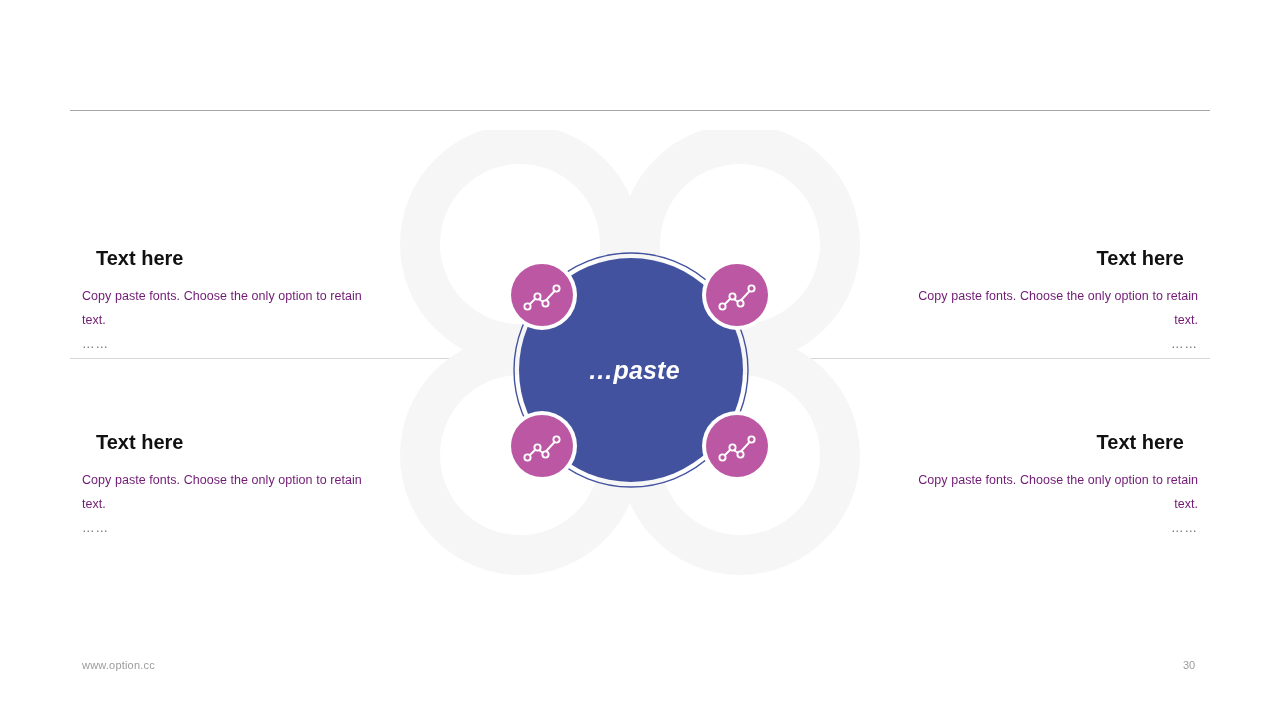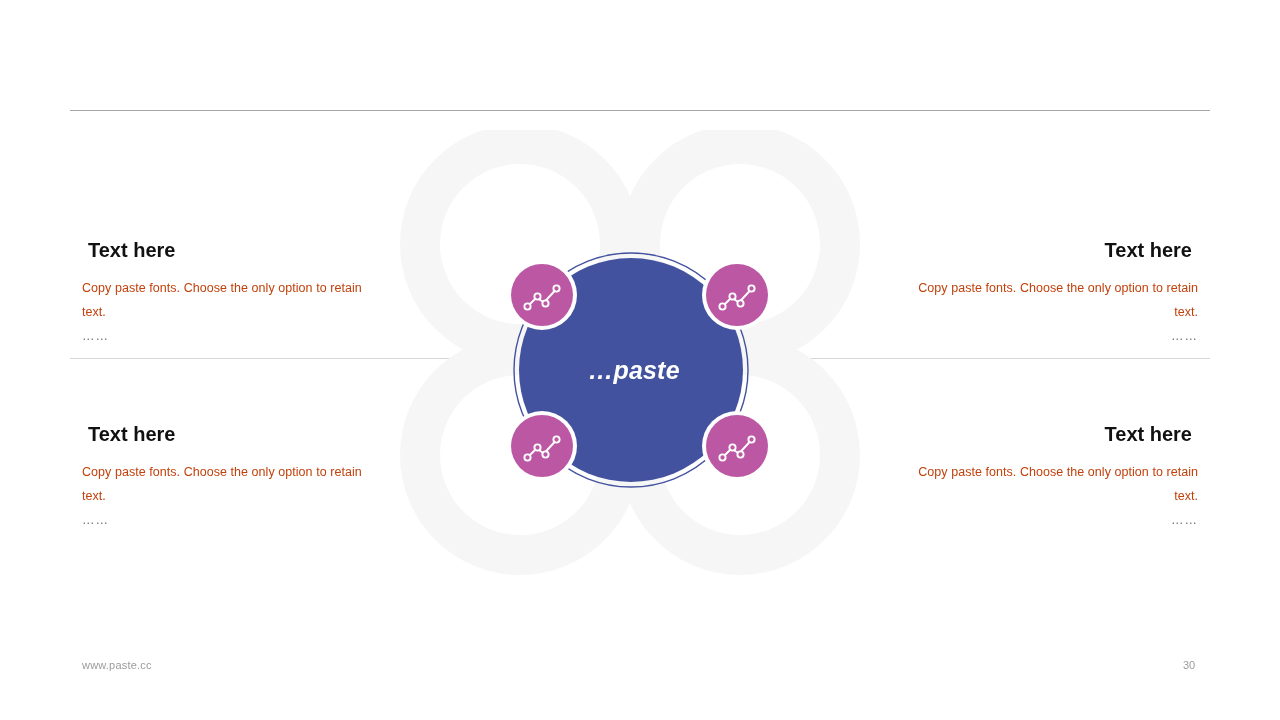--- a/index.html
+++ b/index.html
@@ -74,30 +74,30 @@
   }
   .text-block.left  { left: 82px;  text-align: left;  }
   .text-block.right { right: 82px; text-align: right; }
 
   .tb-tl { top: 232px; }
   .tb-bl { top: 416px; }
   .tb-tr { top: 232px; }
   .tb-br { top: 416px; }
 
   .tb-title {
-    margin: 6px;
+    margin: 14px;
     font-size: 20px;
     font-weight: bold;
     color: #111111;
     line-height: 1.2;
   }
   .tb-body {
     margin: 14px 0 0 0;
     font-size: 12.5px;
-    color: #c2410c;
+    color: #701a75;
     line-height: 1.92;
     letter-spacing: 0.05px;
   }
   .tb-dots {
     margin: 0;
     font-size: 12.5px;
     color: #6f6f6f;
     line-height: 1.92;
     letter-spacing: 1px;
   }
@@ -235,16 +235,16 @@
     <p class="tb-body">Copy paste fonts. Choose the only option to retain text.</p>
     <p class="tb-dots">……</p>
   </div>
 
   <div class="text-block right tb-br">
     <h2 class="tb-title">Text here</h2>
     <p class="tb-body">Copy paste fonts. Choose the only option to retain text.</p>
     <p class="tb-dots">……</p>
   </div>
 
-  <div class="footer-url">www.paste.cc</div>
+  <div class="footer-url">www.option.cc</div>
   <div class="footer-page">30</div>
 
 </div>
 
 </body></html>

